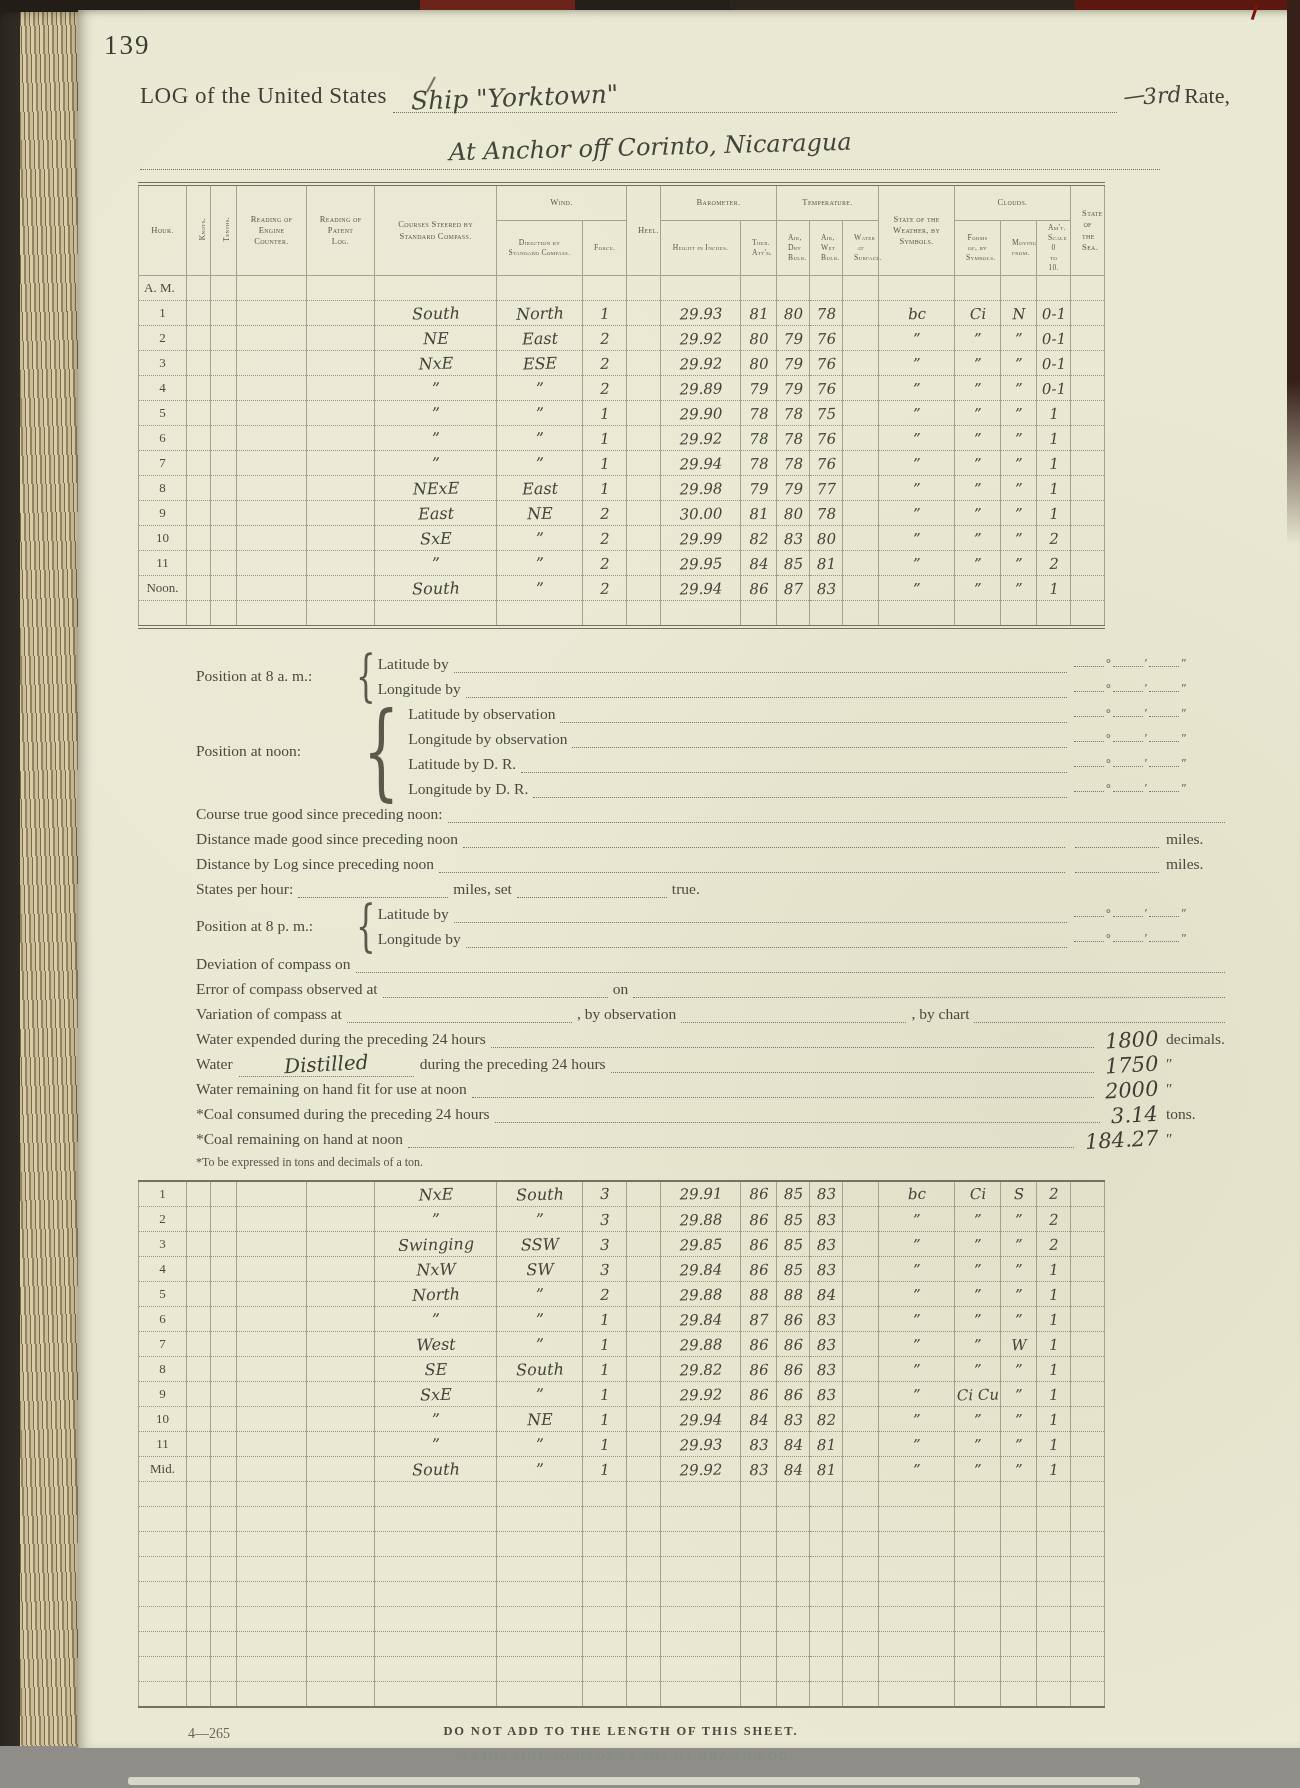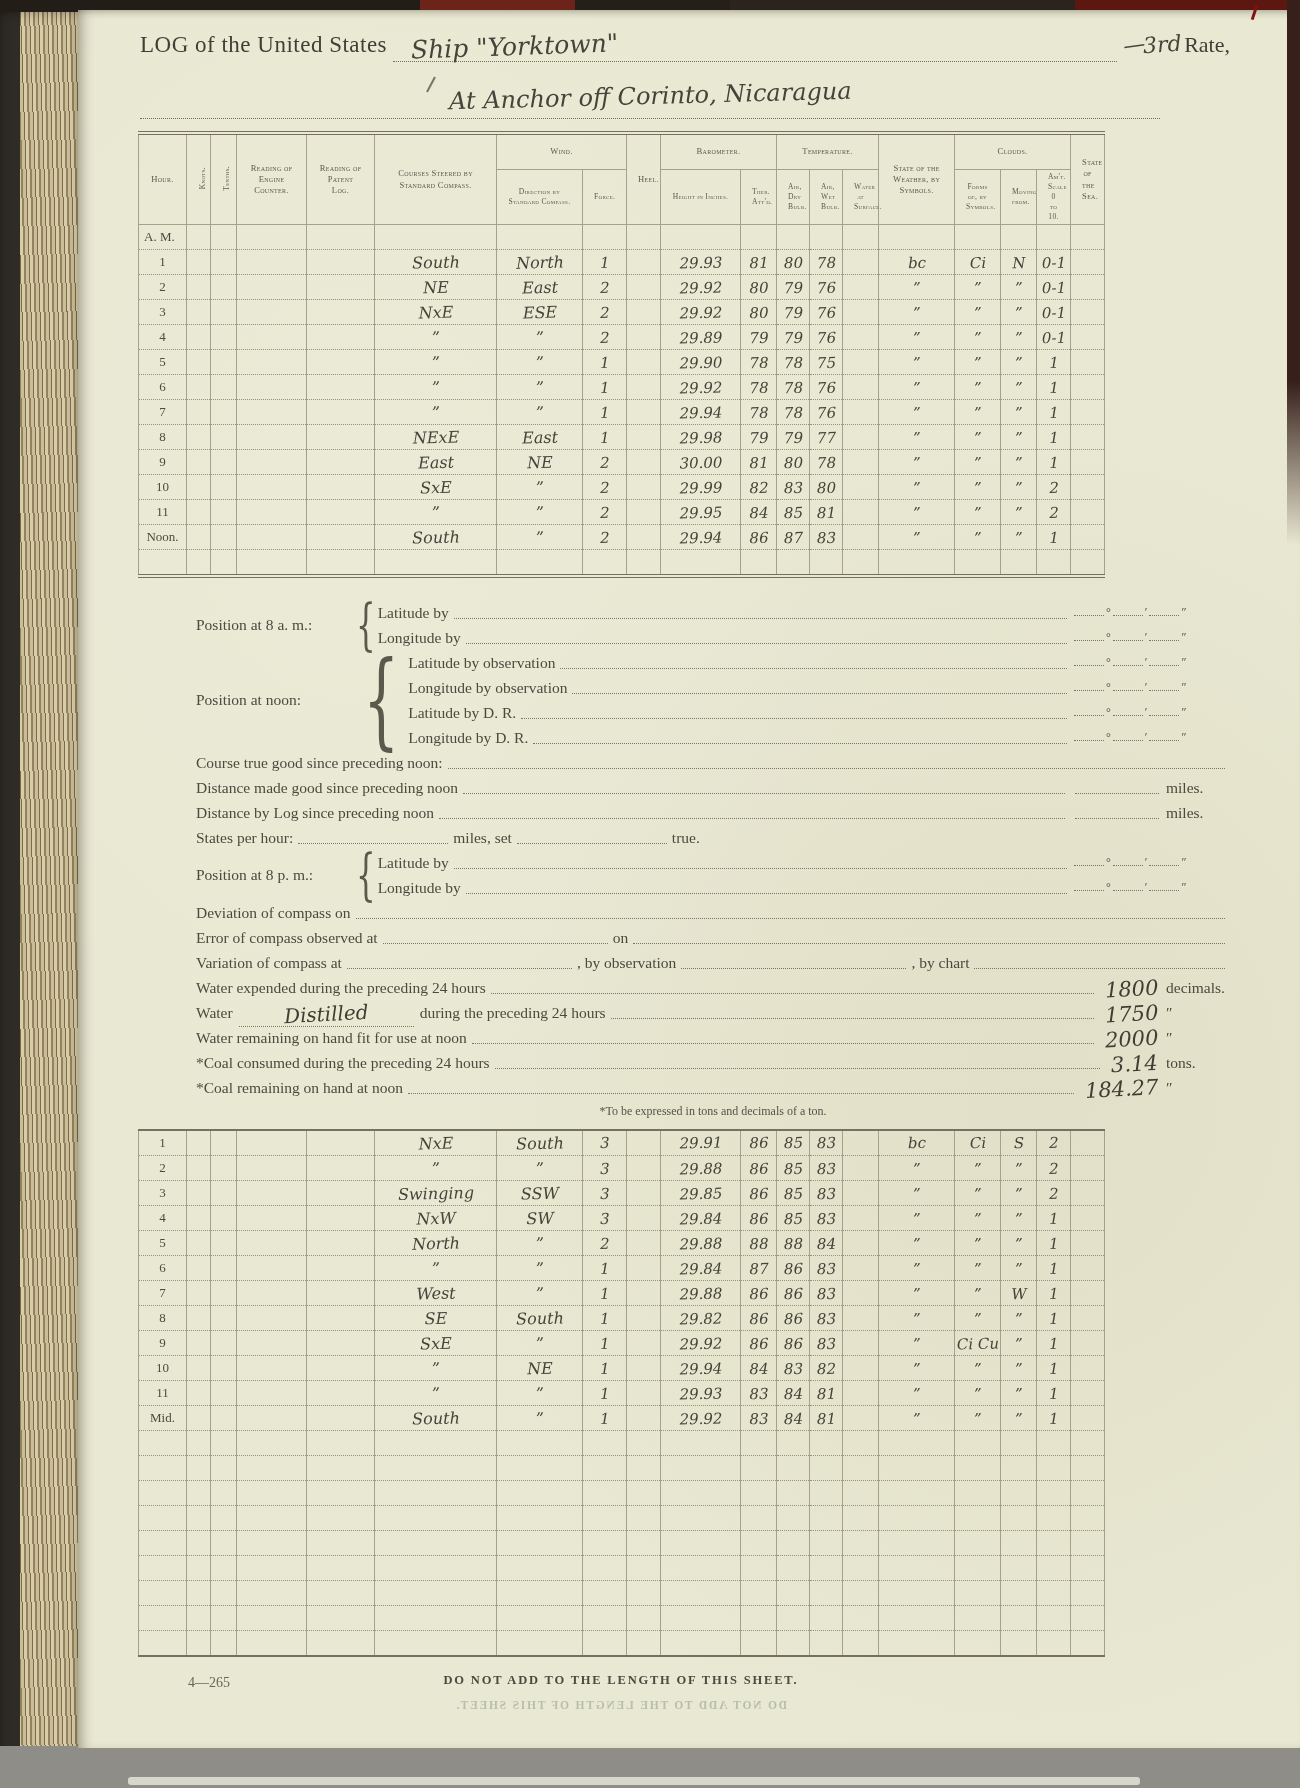--- a/index.html
+++ b/index.html
@@ -58,60 +58,61 @@
   td.hour-cell{font-size:13px;color:#4c4b40;font-family:"Liberation Serif",serif;}
   td.hw{font-family:"DejaVu Serif",serif;font-style:italic;font-size:15px;color:#45443a;transform:rotate(-1.5deg);}
   td.hw.big{font-size:16px;}
   .c-hour{width:48px}.c-knots{width:24px}.c-tenths{width:26px}.c-engine{width:70px}.c-patent{width:68px}
   .c-courses{width:122px}.c-wind{width:86px}.c-force{width:44px}.c-heel{width:34px}.c-bar{width:80px}
   .c-ther{width:36px}.c-dry{width:33px}.c-wet{width:33px}.c-water{width:36px}.c-weather{width:76px}
   .c-forms{width:46px}.c-moving{width:36px}.c-amt{width:34px}.c-sea{width:34px}
 
   
   .formsec{margin:22px 70px 0 118px;font-size:15.5px;color:#4b4a3f;}
-  .fl{display:flex;align-items:flex-start;height:25px;line-height:25px;}
+  .fl{display:flex;align-items:center;height:25px;line-height:25px;}
   .flabel{white-space:nowrap;}
   .fill{flex:1;border-bottom:1px dotted #77766a;height:18px;margin:0 5px;}
   .fill.short{flex:none;width:84px;}
   .fill.w150{flex:none;width:150px;}
   .fill.w220{flex:none;width:225px;}
   .spacer{flex:1;}
   .unit{flex:none;width:64px;white-space:nowrap;padding-left:2px;}
   .fgroup{display:flex;align-items:center;}
   .glabel{flex:none;width:152px;white-space:nowrap;}
   .brace{flex:none;font-family:"DejaVu Serif",serif;font-weight:100;color:#5a594c;transform:scaleX(.55);margin-right:-6px;}
   .brace.b2{font-size:56px;line-height:50px;}
   .brace.b4{font-size:104px;line-height:100px;}
   .glines{flex:1;}
   .degcluster{flex:none;display:flex;align-items:baseline;width:158px;}
   .dfill{border-bottom:1px dotted #77766a;height:14px;width:30px;margin:0 2px;}
   .sym{font-size:12px;color:#55544a;}
   .hwfill{flex:none;width:175px;border-bottom:1px dotted #77766a;text-align:center;margin:0 6px;}
   .hwval{font-family:"DejaVu Serif",serif;font-style:italic;font-size:21px;color:#3f3e34;
     transform:rotate(-3deg);display:inline-block;position:relative;top:2px;white-space:nowrap;padding:0 6px;}
   .hwfill .hwval{font-size:20px;}
-  .footnote{text-align:center;font-size:12px;margin-top:4px;color:#55544a;}
+  .footnote{text-align:left;font-size:12px;margin-top:4px;color:#55544a;}
 
   
   .footrow{margin:16px 0 0 60px;width:966px;position:relative;height:20px;}
   .formnum{position:absolute;left:50px;top:2px;font-size:14px;color:#66655a;}
   .warning{text-align:center;font-size:12.5px;font-weight:bold;letter-spacing:1.8px;color:#4b4a3f;}
   .bleed{margin:6px 0 0 60px;width:966px;text-align:center;font-size:11.5px;font-weight:bold;letter-spacing:1.8px;
     color:#7b8f80;opacity:.45;transform:scaleX(-1);filter:blur(.4px);}
 </style>
 </head>
 <body>
 
 <div class="scene">
   <div class="left-edge"></div>
   <div class="top-edge"></div>
   <div class="bottom-bg"></div>
   <div class="bottom-sliver"></div>
 
   <div class="page">
+    <div class="pagenum">139</div>
     <div class="slash-mark"></div>
 
     <div class="titleline">
       <span class="printed t-main">LOG of the United States</span>
       <span class="shipfill"><span class="hw ship">Ship "Yorktown"</span></span>
       <span class="hw rate-flourish">—</span>
       <span class="hw rate-hw">3rd</span>
       <span class="printed t-rate">Rate,</span>
     </div>
     <div class="locline">

